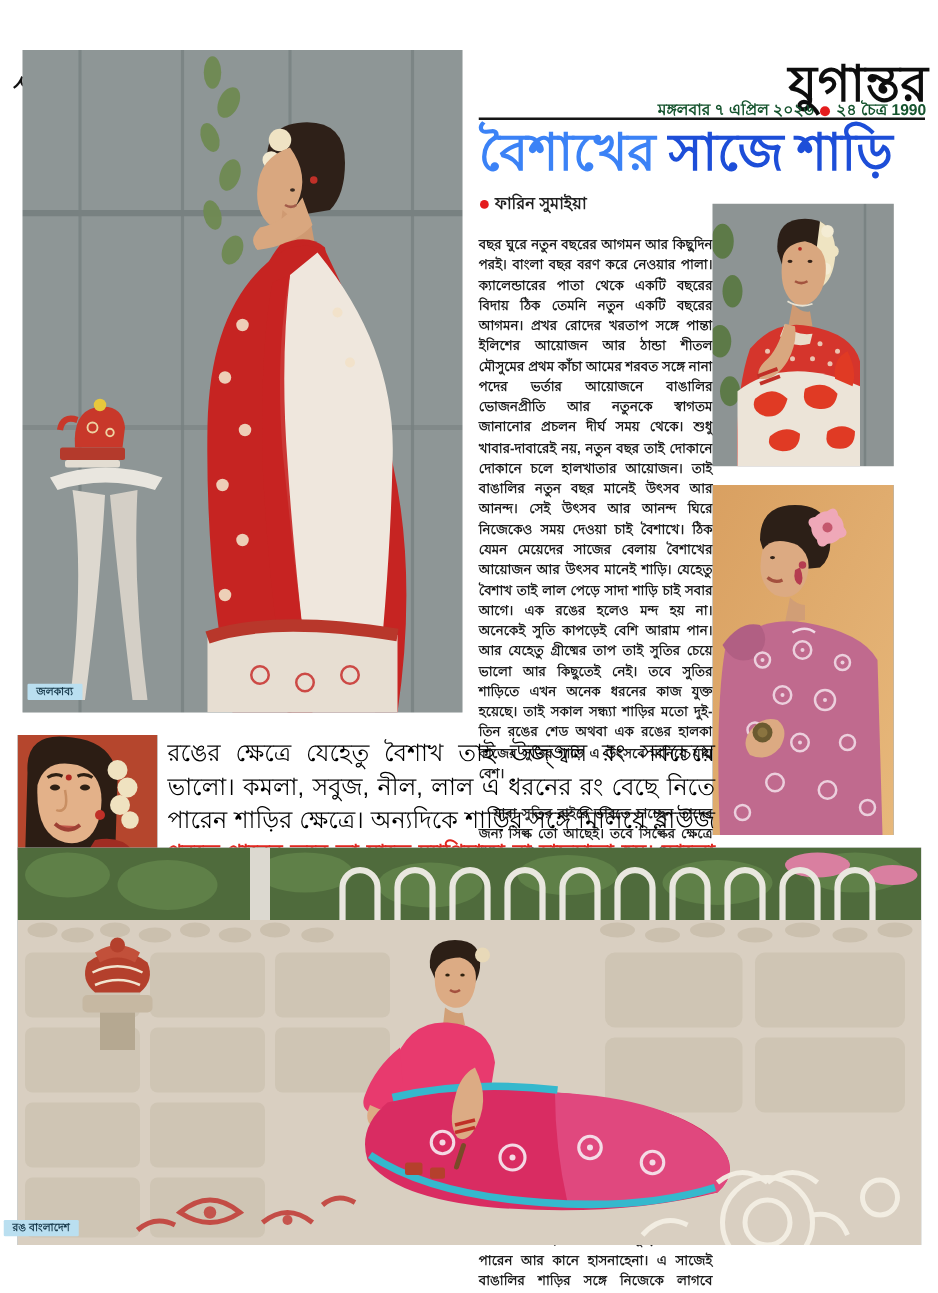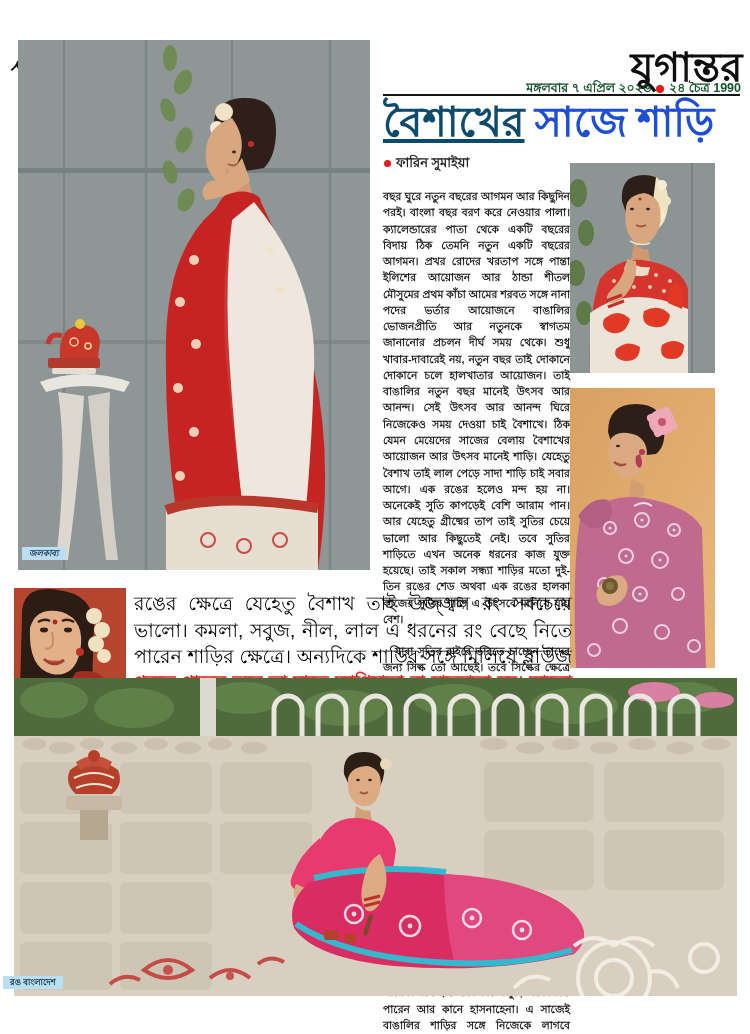--- a/index.html
+++ b/index.html
@@ -17,21 +17,21 @@
     text-shadow:-2px -2px 0 #fff,2px -2px 0 #fff,-2px 2px 0 #fff,2px 2px 0 #fff,0 3px 4px rgba(0,0,0,.35);}
   .masthead{top:36px;right:7px;font-size:40px;font-weight:900;color:#0d0d0d;
     font-family:"Liberation Serif", serif;letter-spacing:0.5px;}
   .dateline{top:79px;right:9px;font-size:12.5px;font-weight:bold;color:#14532d;display:flex;align-items:center;gap:5px;}
   .dot{width:8px;height:8px;border-radius:50%;background:#e41b1d;display:inline-block;}
   .head-rule{left:383px;top:94px;width:357px;height:2px;background:#151515;}
 
   
   .headline{left:383px;top:99px;width:360px;font-size:41px;font-weight:800;line-height:1.15;
     font-family:"Liberation Serif", serif;white-space:nowrap;}
-  .headline .red{color:#0c4a6e;text-decoration:underline;}
+  .headline .red{color:#3b82f6;}
   .headline .blk{color:#1d4ed8;}
   .byline{left:384px;top:153px;font-size:13px;font-weight:bold;color:#222;display:flex;align-items:center;gap:5px;}
   .byline .dot{width:7px;height:7px;}
 
   
   .body-copy{left:383px;top:172px;width:187px;font-size:10.7px;line-height:1.52;
     text-align:justify;color:#1c1c1c;}
   .body-copy p{margin:16px 0 2px 0;font-weight:bold;}
   .body-copy p.indent{text-indent:12px;}
   .endmark{font-size:9px;color:#000;}
@@ -40,21 +40,21 @@
   .photo{overflow:hidden;background:#9aa0a0;}
   .photo svg{display:block;width:100%;height:100%;}
   .main-photo{left:18px;top:40px;width:352px;height:530px;}
   .photo-right-top{left:570px;top:163px;width:145px;height:210px;}
   .photo-right-bottom{left:570px;top:388px;width:145px;height:280px;}
   .pq-photo{left:14px;top:588px;width:112px;height:100px;}
   .bottom-photo{left:14px;top:678px;width:723px;height:318px;}
 
   .caption-chip{background:#badff0;color:#16384a;font-size:8.5px;font-weight:bold;
     padding:2px 7px;border-radius:1px;line-height:1.1;}
-  .cap-main{left:22px;top:547px;font-style:italic;}
+  .cap-main{left:22px;top:547px;}
   .cap-bottom{left:3px;top:976px;}
 
   
   .pullquote{left:134px;top:591px;width:438px;text-align:justify;line-height:1.4;}
   .pullquote .pq-black{font-size:19px;color:#000000;}
   .pullquote .pq-red{font-size:17.5px;color:#e0261f;font-weight:bold;line-height:1.35;}
 </style>
 </head>
 <body>
 

